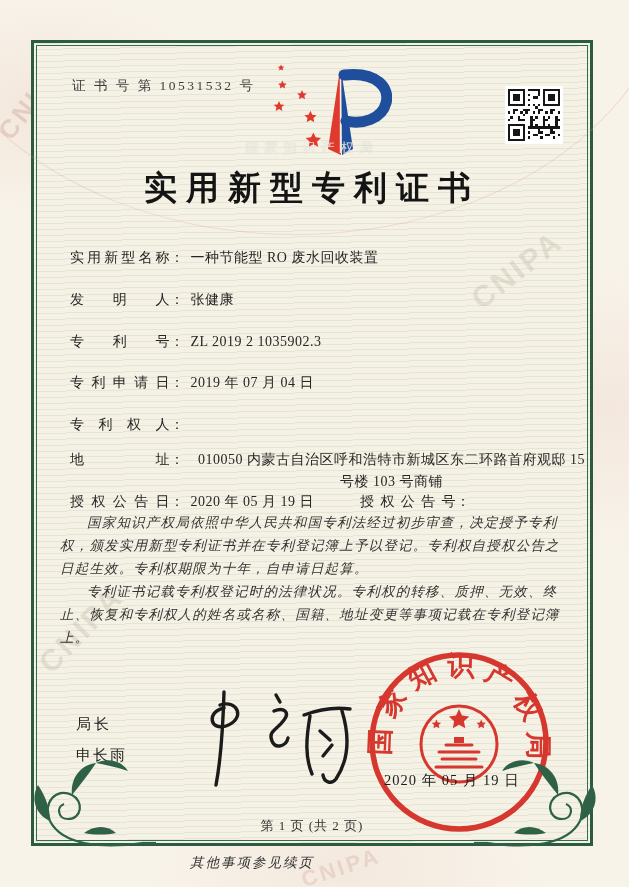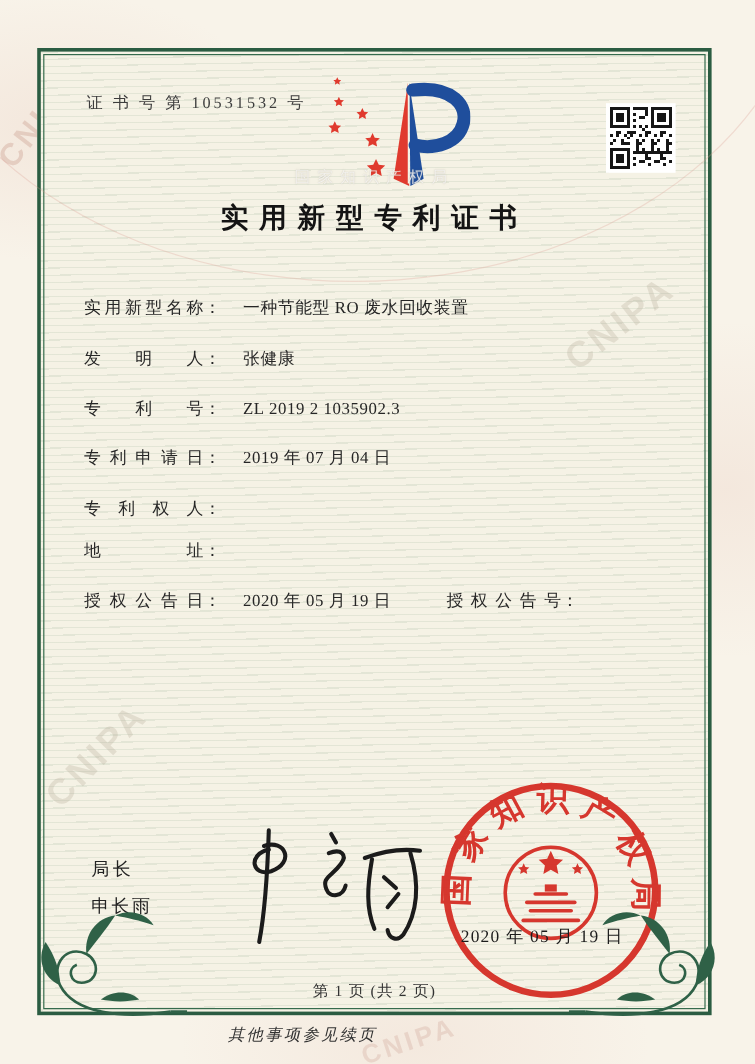--- a/index.html
+++ b/index.html
@@ -19,30 +19,30 @@
   .cert{
     position:absolute;left:31px;top:40px;width:562px;height:806px;box-sizing:border-box;
     border:3px solid #2b5c42;
     background:
       repeating-linear-gradient(179deg, rgba(124,156,126,.15) 0 1px, transparent 1px 6px),
       #f5f2e5;
   }
   .cert::before{content:"";position:absolute;inset:2px;border:1px solid #356b4d;pointer-events:none;}
   .abs{position:absolute;}
   .certno{left:38px;top:34px;font-size:13.5px;letter-spacing:2.5px;color:#3d3d3d;}
-  .title{left:0;top:123px;width:100%;text-align:center;font-size:23px;font-weight:600;
+  .title{left:0;top:123px;width:100%;text-align:center;font-size:33px;font-weight:600;
          letter-spacing:9px;color:#141414;}
   .ghost{left:0;top:96px;width:100%;text-align:center;font-size:13px;letter-spacing:6px;
          color:rgba(255,255,255,.75);text-shadow:0 0 1px rgba(150,140,120,.55);}
   .row{left:36px;display:flex;align-items:flex-start;font-size:14px;line-height:22px;
        letter-spacing:.5px;color:#262626;}
   .lbl{display:inline-block;width:100px;text-align:justify;text-align-last:justify;flex:0 0 100px;}
   .lbl2{display:inline-block;width:96px;text-align:justify;text-align-last:justify;flex:0 0 96px;}
   .colon{flex:0 0 auto;}
-  .val{margin-left:18px;white-space:nowrap;text-align:center;}
+  .val{margin-left:6px;white-space:nowrap;text-align:center;}
   .val.wrap{white-space:normal;width:402px;}
   .paras{left:26px;top:468px;width:510px;font-size:13.5px;line-height:23px;
          font-style:italic;letter-spacing:1.2px;color:#333;}
   .paras p{margin:0;text-indent:2em;}
   .sigtitle{left:42px;top:672px;font-size:15px;letter-spacing:3px;color:#222;
             font-family:"Liberation Sans","DejaVu Sans",sans-serif;}
   .signame{left:42px;top:703px;font-size:15px;letter-spacing:2px;color:#222;
            font-family:"Liberation Sans","DejaVu Sans",sans-serif;}
   .pageno{left:0;top:774px;width:100%;text-align:center;font-size:13px;letter-spacing:1px;color:#333;}
   .footnote{position:absolute;left:0;top:854px;width:504px;text-align:center;font-size:13.5px;
@@ -221,29 +221,34 @@
       <span class="colon">：</span>
     <span class="val">2019 年 07 月 04 日</span>
   </div>
   <div class="abs row" style="top:371px;">
     <span class="lbl">专利权人</span>
       <span class="colon">：</span>
   </div>
   <div class="abs row" style="top:406px;">
     <span class="lbl">地址</span>
       <span class="colon">：</span>
+    <span class="val wrap">010050 内蒙古自治区呼和浩特市新城区东二环路首府观邸 15 号楼 103 号商铺</span>
   </div>
   <div class="abs row" style="top:448px;">
     <span class="lbl">授权公告日</span>
       <span class="colon">：</span>
     <span class="val">2020 年 05 月 19 日</span>
     <span class="lbl2" style="margin-left:46px;">授权公告号</span>
       <span class="colon">：</span>
   </div>
 
+  <div class="abs paras">
+    <p>国家知识产权局依照中华人民共和国专利法经过初步审查，决定授予专利权，颁发实用新型专利证书并在专利登记簿上予以登记。专利权自授权公告之日起生效。专利权期限为十年，自申请日起算。</p>
+    <p>专利证书记载专利权登记时的法律状况。专利权的转移、质押、无效、终止、恢复和专利权人的姓名或名称、国籍、地址变更等事项记载在专利登记簿上。</p>
+  </div>
 
   <div class="abs sigtitle">局长</div>
   <div class="abs signame">申长雨</div>
 
   <div class="abs" style="left:150px;top:642px;width:172px;height:108px;">
     <svg width="172" height="108" viewBox="0 0 172 108">
       <g fill="none" stroke="#1b1b1b" stroke-width="3.4" stroke-linecap="round">
         <path d="M36,20 C54,14 62,34 42,41 C26,46 22,27 40,23"></path>
         <path d="M40,7 C39,40 37,74 32,100"></path>
         <path d="M92,10 l4,7"></path>

